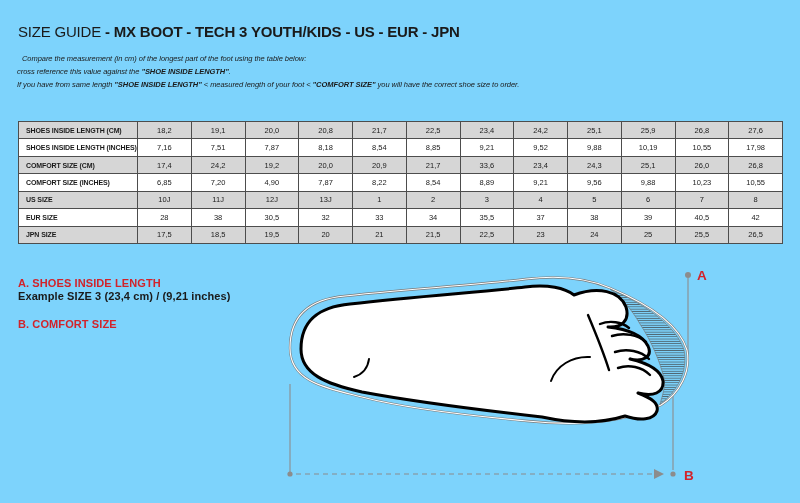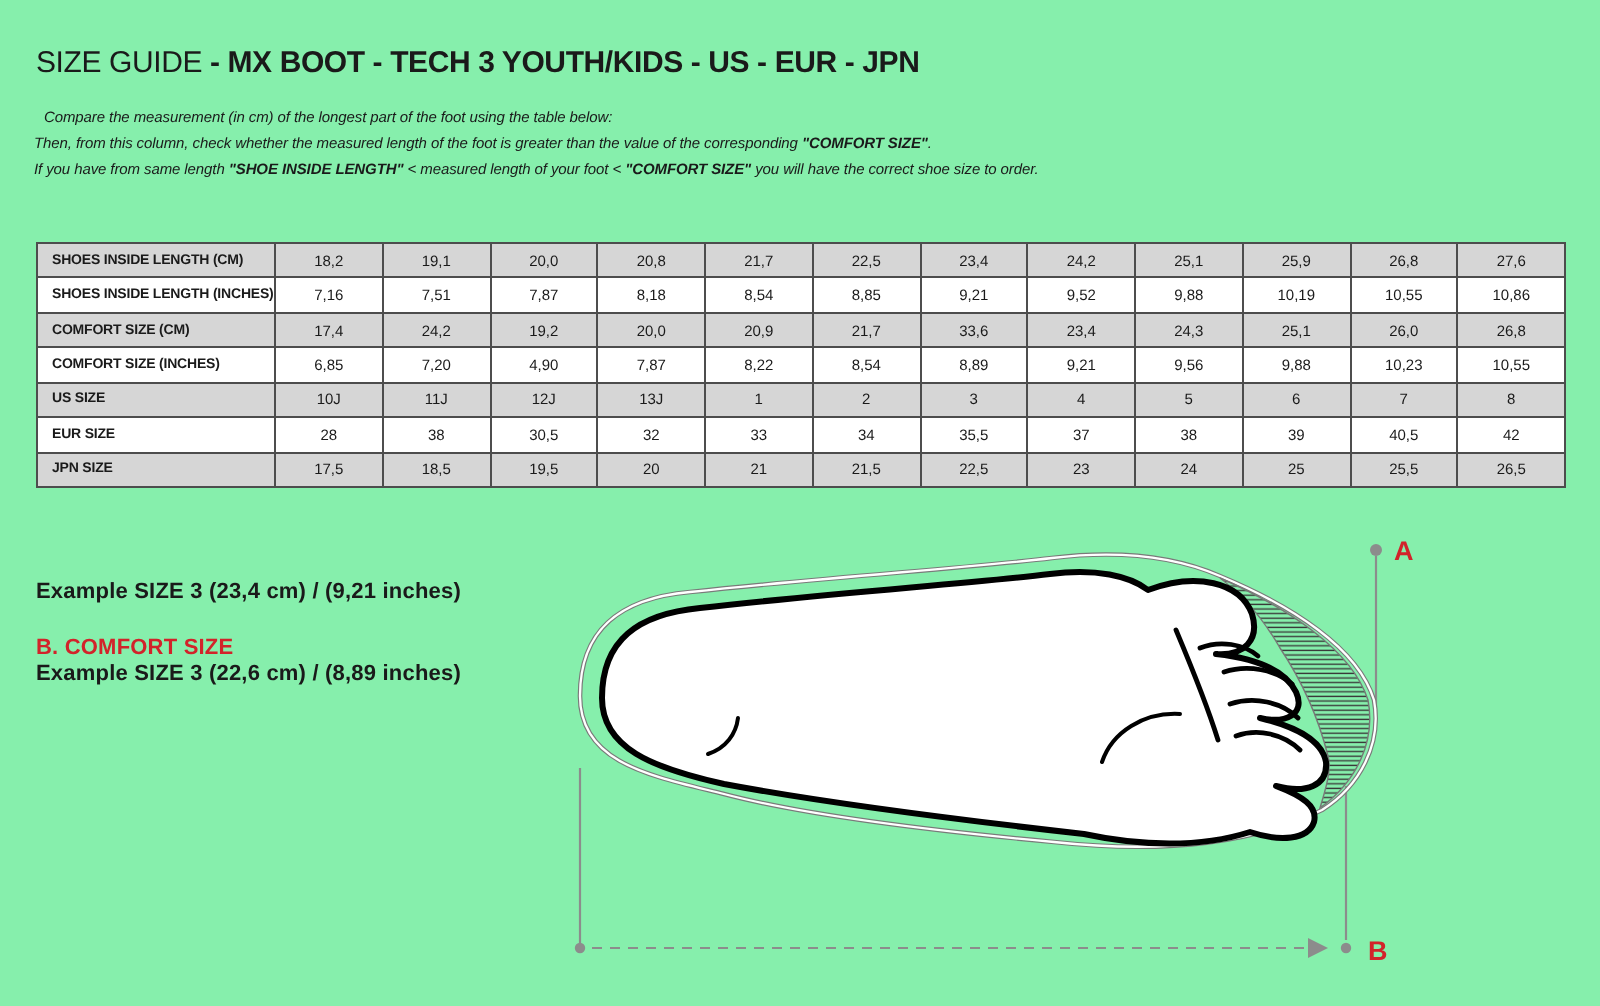--- a/index.html
+++ b/index.html
@@ -1,17 +1,17 @@
 <!DOCTYPE html>
 <html style="--accent: #d2232a; --rowgray: #d6d6d6; --tborder: #4d4d4d; --mgray: #8c8c8c; --ink: #1a1a1a;"><head>
 <meta charset="utf-8">
 <style>
   html,body{margin:0;padding:0;background:#fff;}
   .canvas{
-    position:relative;width:800px;height:503px;background:#86efac;overflow:hidden;
+    position:relative;width:800px;height:503px;background:#7dd3fc;overflow:hidden;
     font-family:"Liberation Sans",sans-serif;color:var(--ink,#1a1a1a);
   }
   
   .page-title{
     position:absolute;left:18px;top:23px;margin:0;
     font-size:15px;font-weight:normal;letter-spacing:-0.2px;white-space:nowrap;
   }
   .page-title .title-bold{font-weight:bold;}
   
   .intro{position:absolute;left:17px;top:52px;font-size:7.5px;line-height:13px;letter-spacing:-0.05px;white-space:nowrap;font-style:italic;}
@@ -55,21 +55,21 @@
 </style>
 </head>
 <body>
 
 <div class="canvas">
 
   <h1 class="page-title"><span>SIZE GUIDE </span><span class="title-bold">- MX BOOT - TECH 3 YOUTH/KIDS - US - EUR - JPN</span></h1>
 
   <div class="intro">
     <div class="line indent"><span>Compare the measurement (in cm) of the longest part of the foot using the table below:</span></div>
-    <div class="line"><span>Then, from this column, check whether the measured length of the foot is greater than the value of the corresponding </span><b>"COMFORT SIZE"</b><span>.</span></div>
+    <div class="line"><span>cross reference this value against the </span><b>"SHOE INSIDE LENGTH"</b><span>.</span></div>
     <div class="line"><span>If you have from same length </span><b>"SHOE INSIDE LENGTH"</b><span> &lt;  measured length of your foot  &lt; </span><b>"COMFORT SIZE"</b><span> you will have the correct shoe size to order.</span></div>
   </div>
 
   <table class="size-table">
     <colgroup>
       <col style="width:119px">
       <col>
         <col>
         <col>
         <col>
@@ -104,21 +104,21 @@
           <td>7,51</td>
           <td>7,87</td>
           <td>8,18</td>
           <td>8,54</td>
           <td>8,85</td>
           <td>9,21</td>
           <td>9,52</td>
           <td>9,88</td>
           <td>10,19</td>
           <td>10,55</td>
-          <td>10,86</td>
+          <td>17,98</td>
         </tr>
         <tr>
           <th>COMFORT SIZE (CM)</th>
           <td>17,4</td>
           <td>24,2</td>
           <td>19,2</td>
           <td>20,0</td>
           <td>20,9</td>
           <td>21,7</td>
           <td>33,6</td>
@@ -184,23 +184,23 @@
           <td>22,5</td>
           <td>23</td>
           <td>24</td>
           <td>25</td>
           <td>25,5</td>
           <td>26,5</td>
         </tr>
       </tbody>
   </table>
 
+  <p class="legend-head legend-a-head">A. SHOES INSIDE LENGTH</p>
   <p class="legend-ex legend-a-ex">Example SIZE 3 (23,4 cm) / (9,21 inches)</p>
   <p class="legend-head legend-b-head">B. COMFORT SIZE</p>
-  <p class="legend-ex legend-b-ex">Example SIZE 3 (22,6 cm) / (8,89 inches)</p>
 
   <svg class="foot-svg" viewBox="0 0 440 230" xmlns="http://www.w3.org/2000/svg">
     <defs>
       <pattern id="hatch" width="4" height="2.3" patternUnits="userSpaceOnUse">
         <line x1="0" y1="1.1" x2="4" y2="1.1" stroke="#3a3a3a" stroke-width="0.7"></line>
       </pattern>
     </defs>
 
     <g>
       <line class="measure" x1="418" y1="16" x2="418" y2="95"></line>

